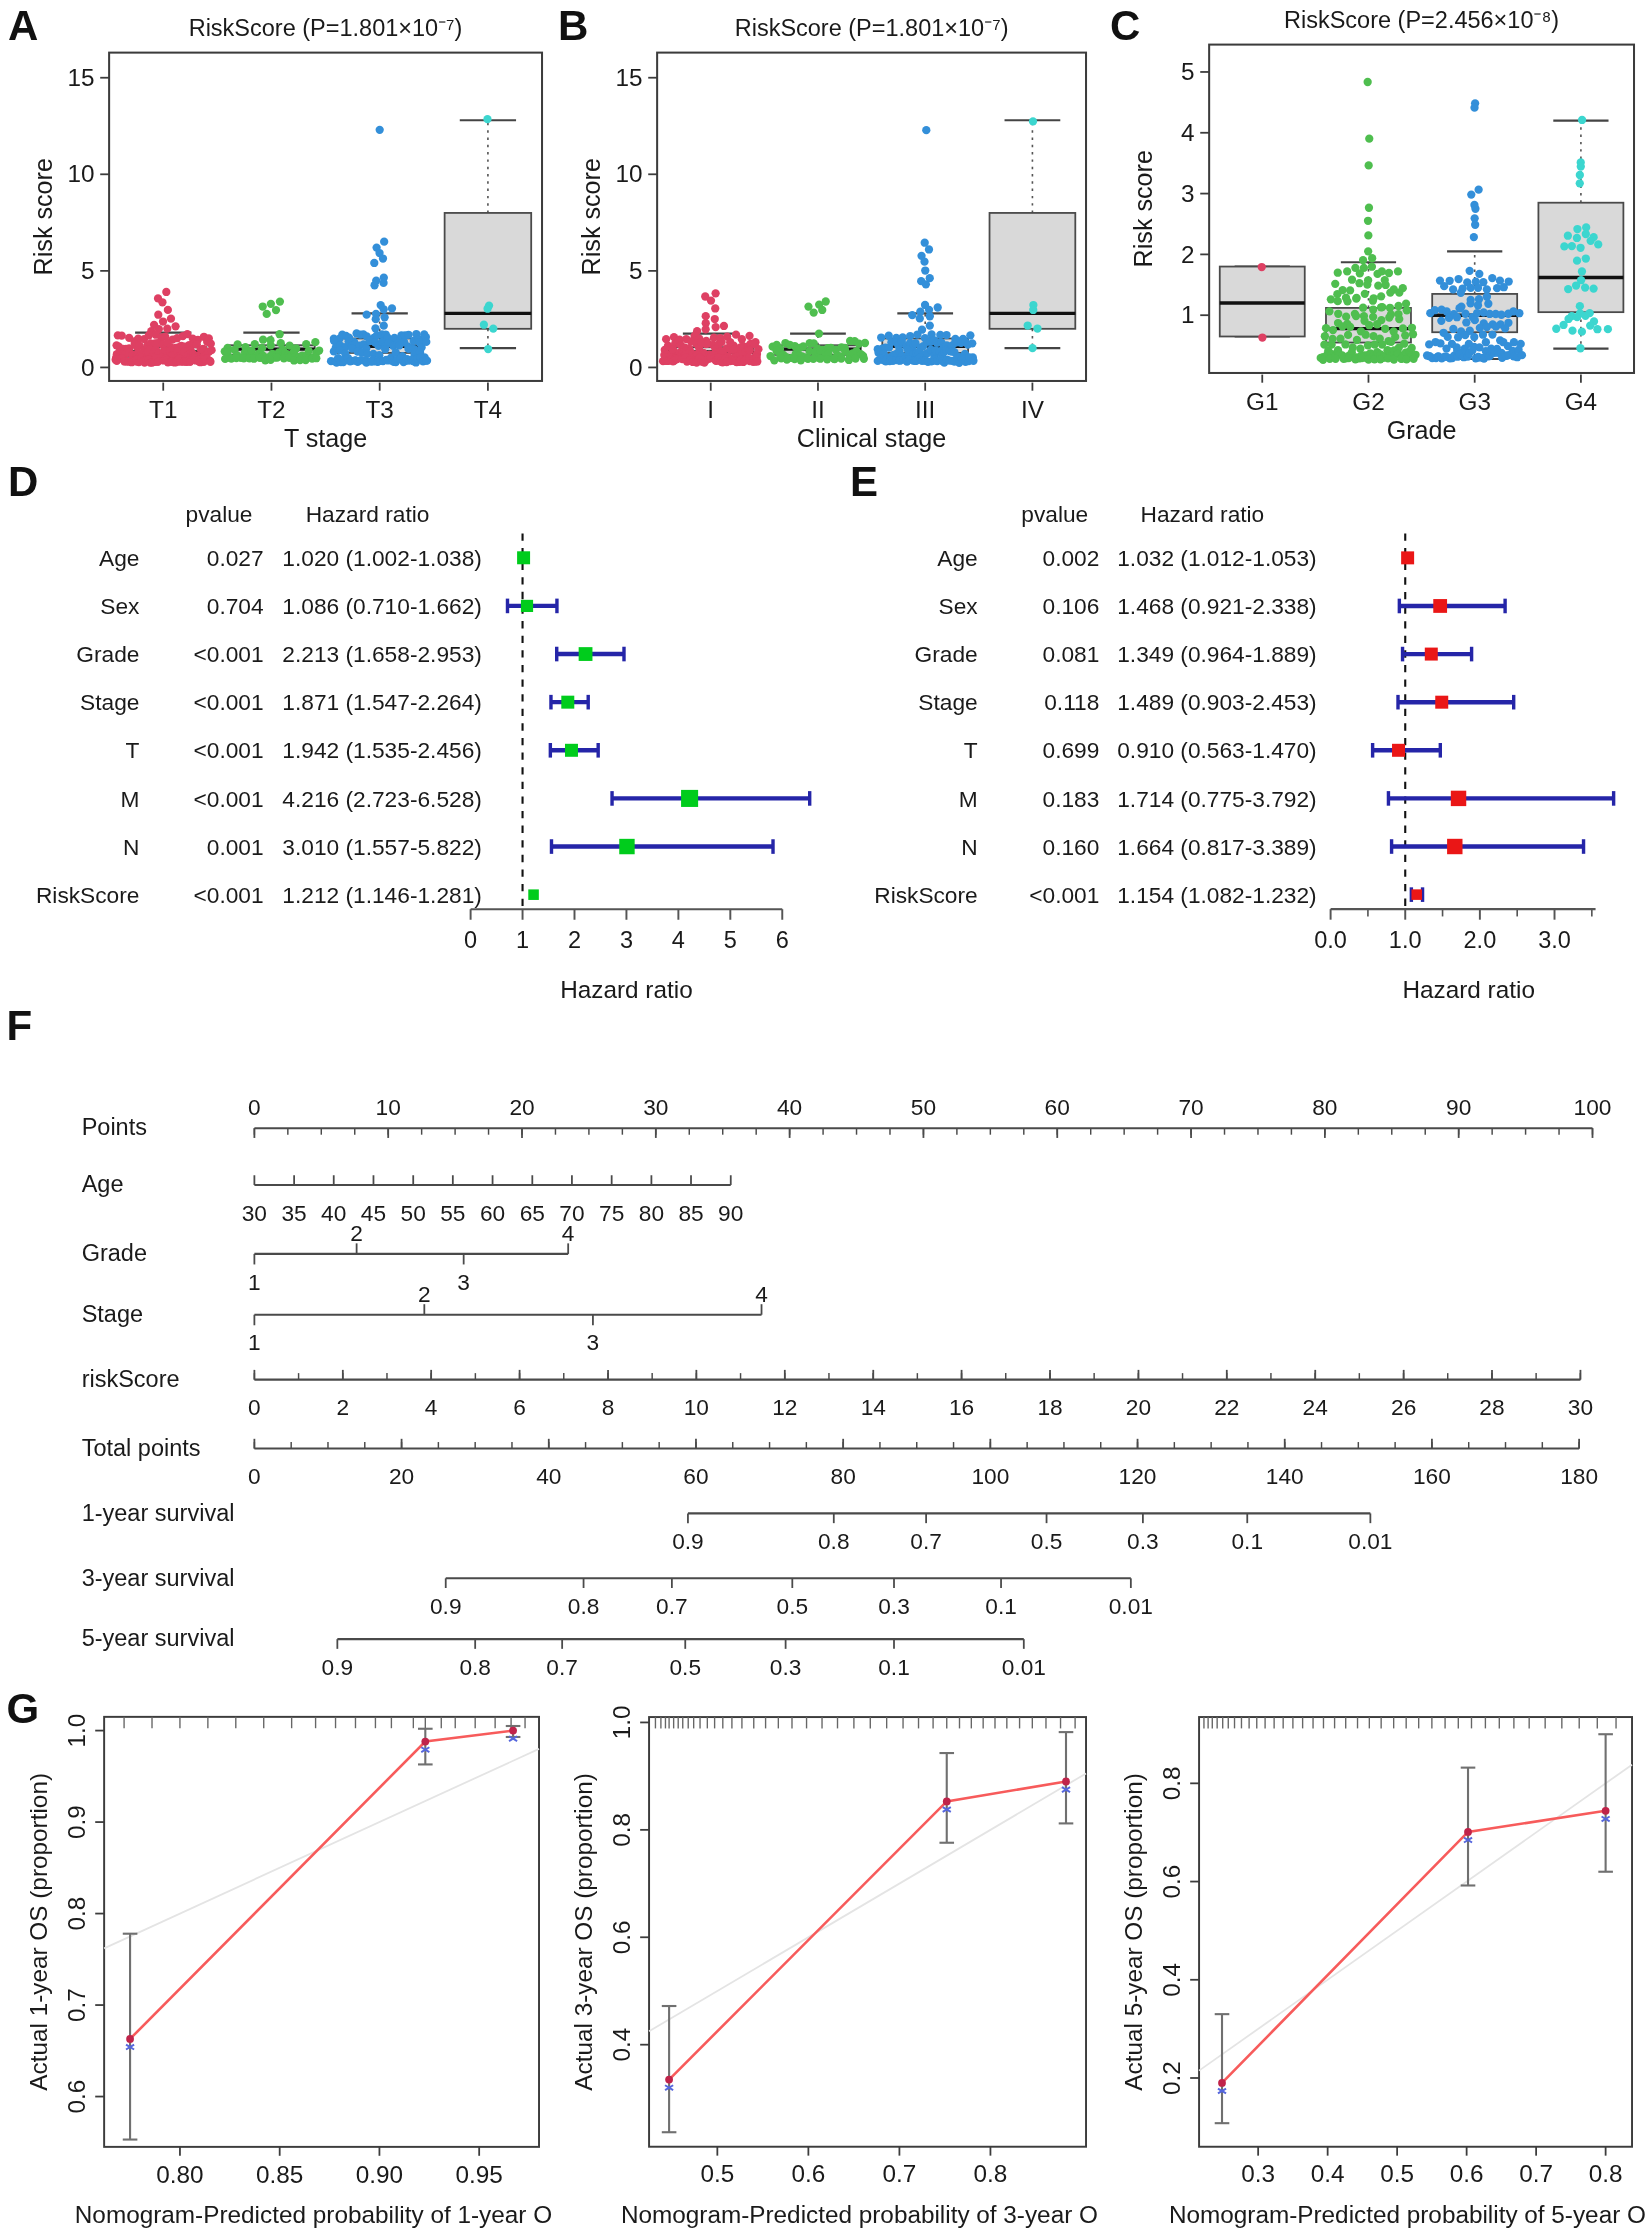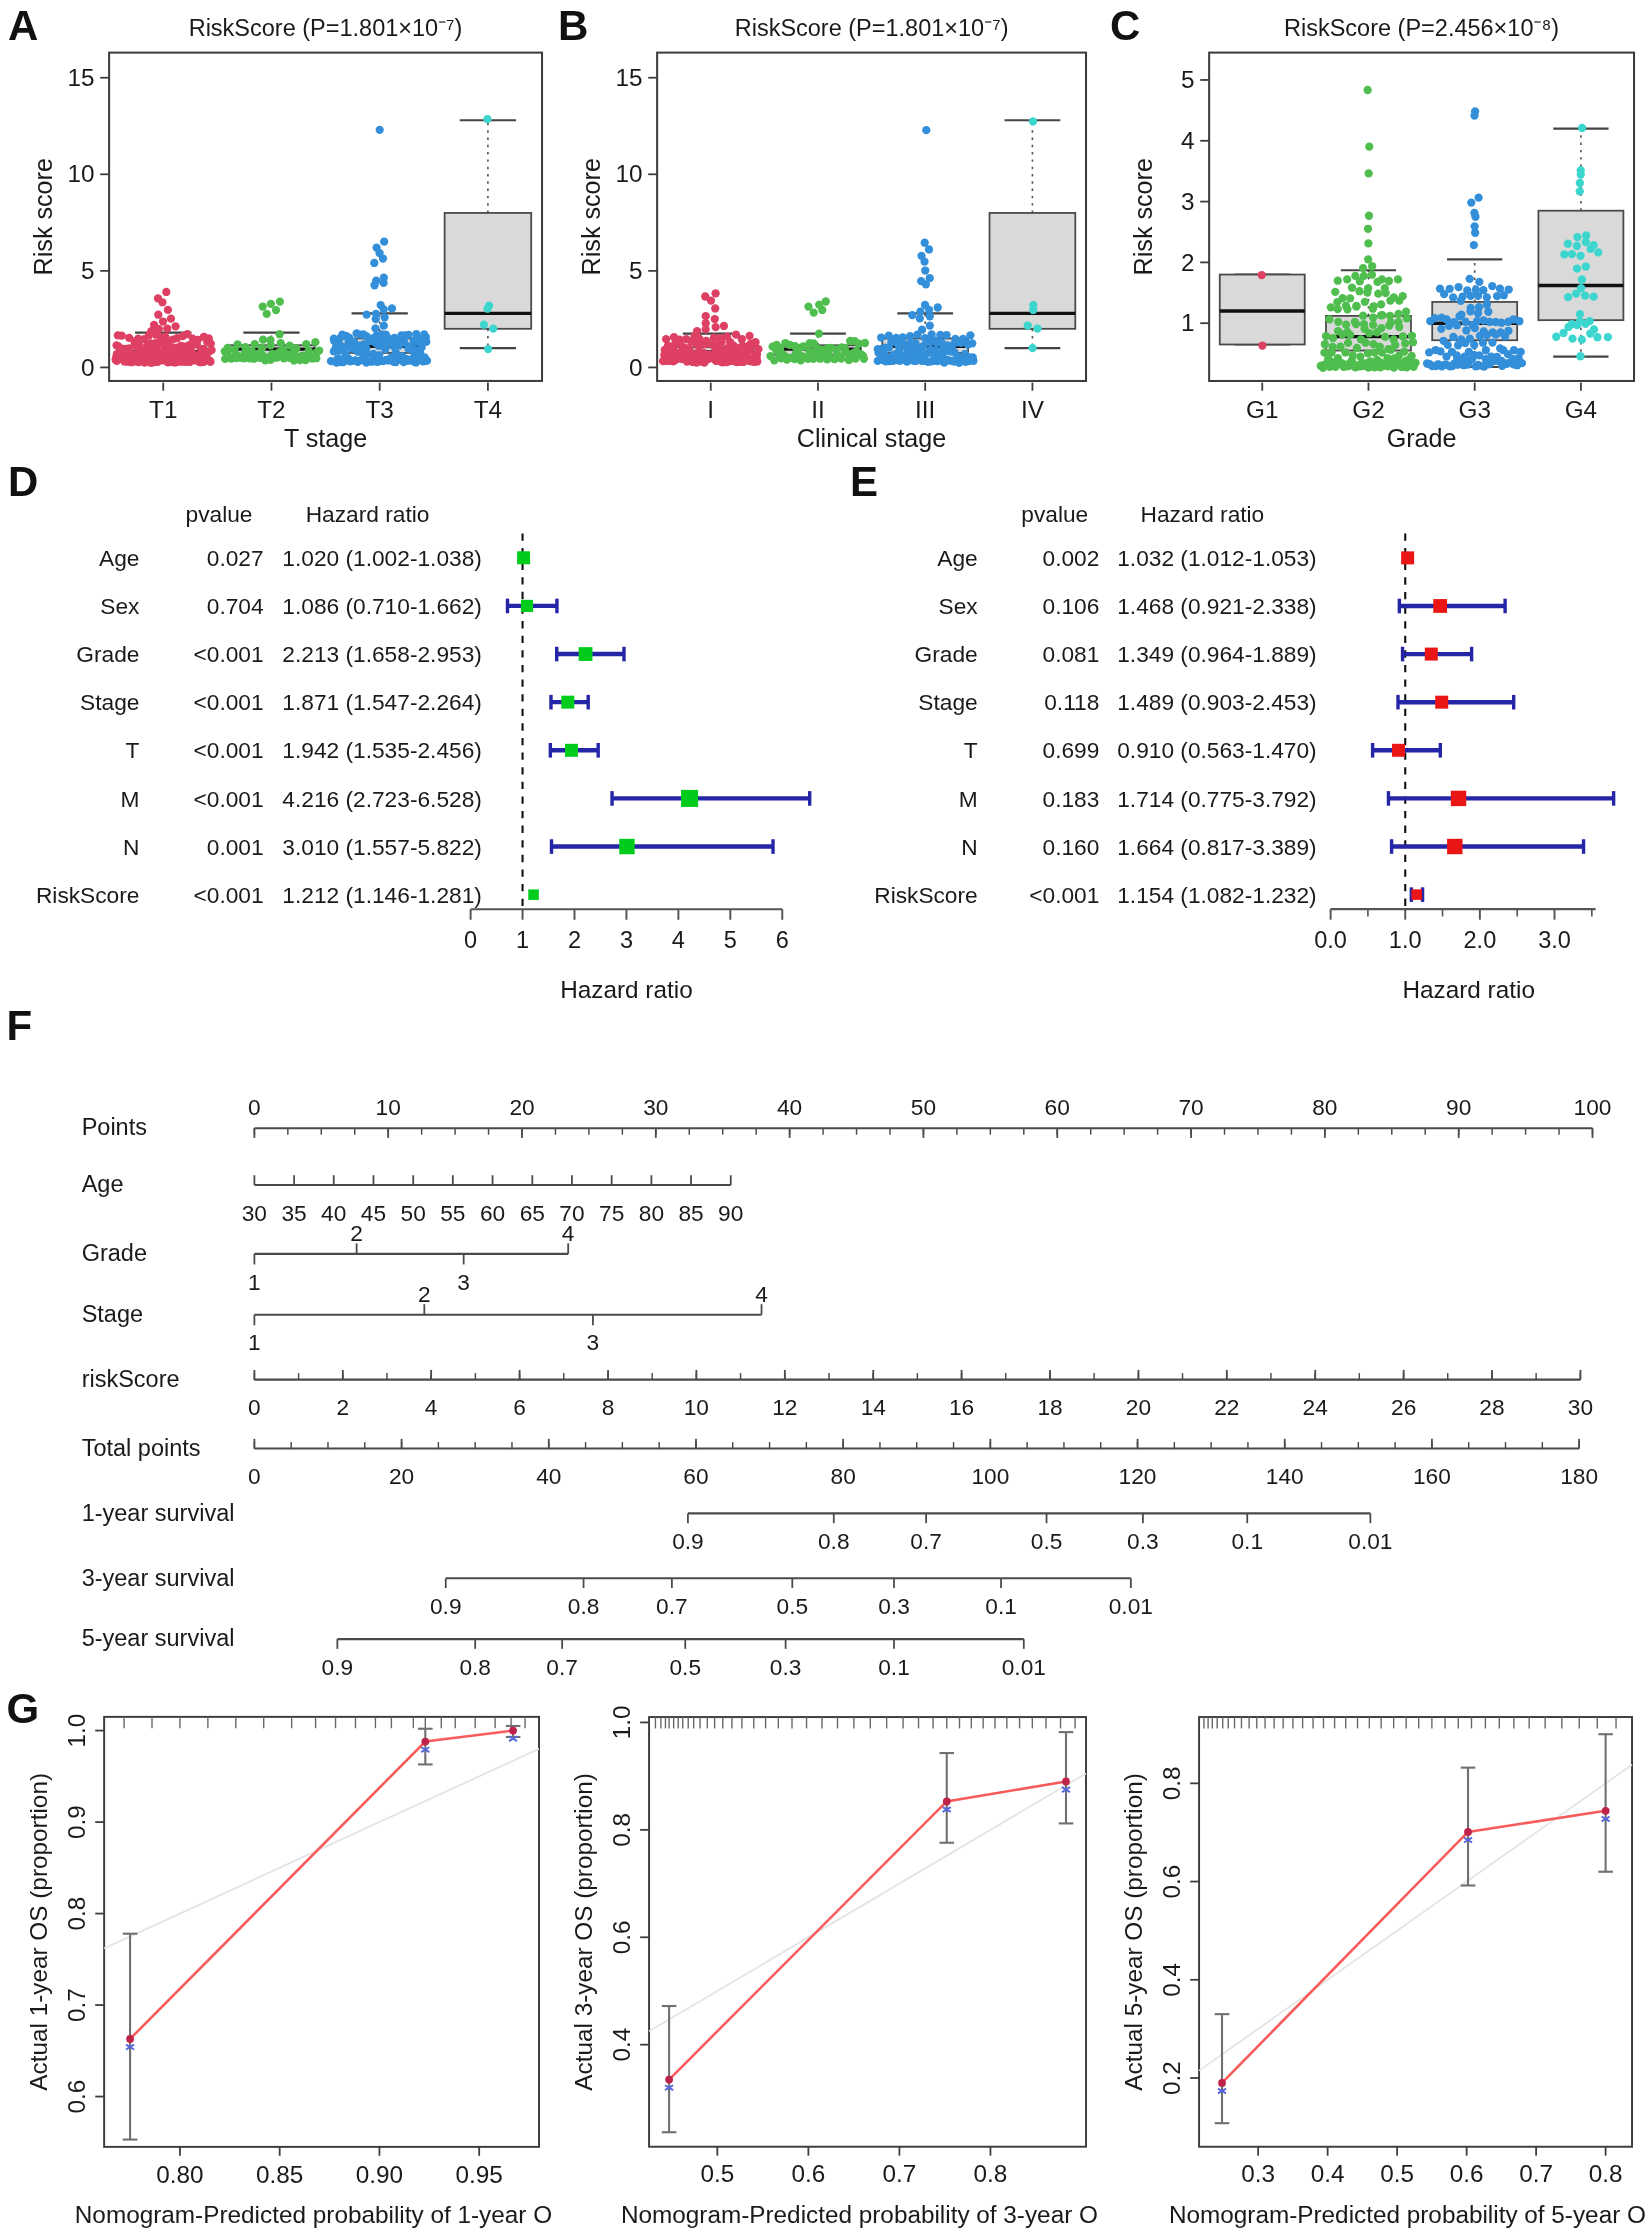--- a/index.html
+++ b/index.html
@@ -860,21 +860,21 @@
           <rect x="514.975" y="252.73529411764707" width="105.80000000000001" height="142.94117647058823" fill="#D9D9D9" stroke="#4A4A4A" stroke-width="2.2"></rect>
           <line x1="514.975" y1="376.61764705882354" x2="620.775" y2="376.61764705882354" stroke="#111111" stroke-width="4.2"></line>
           <circle cx="568.5852243204135" cy="139.84548518477993" r="5.1" fill="#3CD6CF"></circle>
           <circle cx="569.0684427139349" cy="366.3588291161201" r="5.1" fill="#3CD6CF"></circle>
           <circle cx="568.8953148287255" cy="372.4176076965763" r="5.1" fill="#3CD6CF"></circle>
           <circle cx="562.0692728590686" cy="391.64167427583874" r="5.1" fill="#3CD6CF"></circle>
           <circle cx="574.0955742971971" cy="395.3487585299265" r="5.1" fill="#3CD6CF"></circle>
           <circle cx="568.0246223143768" cy="419.5225999013055" r="5.1" fill="#3CD6CF"></circle>
         </g>
       </svg></div>
-  <div id="panelC" class="panel" style="left:1124px;top:8px"><svg width="523" height="450" viewBox="0 0 645 555">
+  <div id="panelC" class="panel" style="left:1124px;top:0"><svg width="523" height="450" viewBox="0 0 645 555">
         <text x="367" y="34" font-size="29" text-anchor="middle">RiskScore (P=2.456×10⁻⁸)</text>
         <rect x="105" y="55" width="524" height="405" fill="none" stroke="#3C3C3C" stroke-width="2.5"></rect>
         <line x1="94" y1="388.75" x2="105" y2="388.75" stroke="#3C3C3C" stroke-width="2.2"></line>
         <text x="87" y="398.75" font-size="30" text-anchor="end">1</text>
         <line x1="94" y1="313.75" x2="105" y2="313.75" stroke="#3C3C3C" stroke-width="2.2"></line>
         <text x="87" y="323.75" font-size="30" text-anchor="end">2</text>
         <line x1="94" y1="238.75" x2="105" y2="238.75" stroke="#3C3C3C" stroke-width="2.2"></line>
         <text x="87" y="248.75" font-size="30" text-anchor="end">3</text>
         <line x1="94" y1="163.75" x2="105" y2="163.75" stroke="#3C3C3C" stroke-width="2.2"></line>
         <text x="87" y="173.75" font-size="30" text-anchor="end">4</text>

